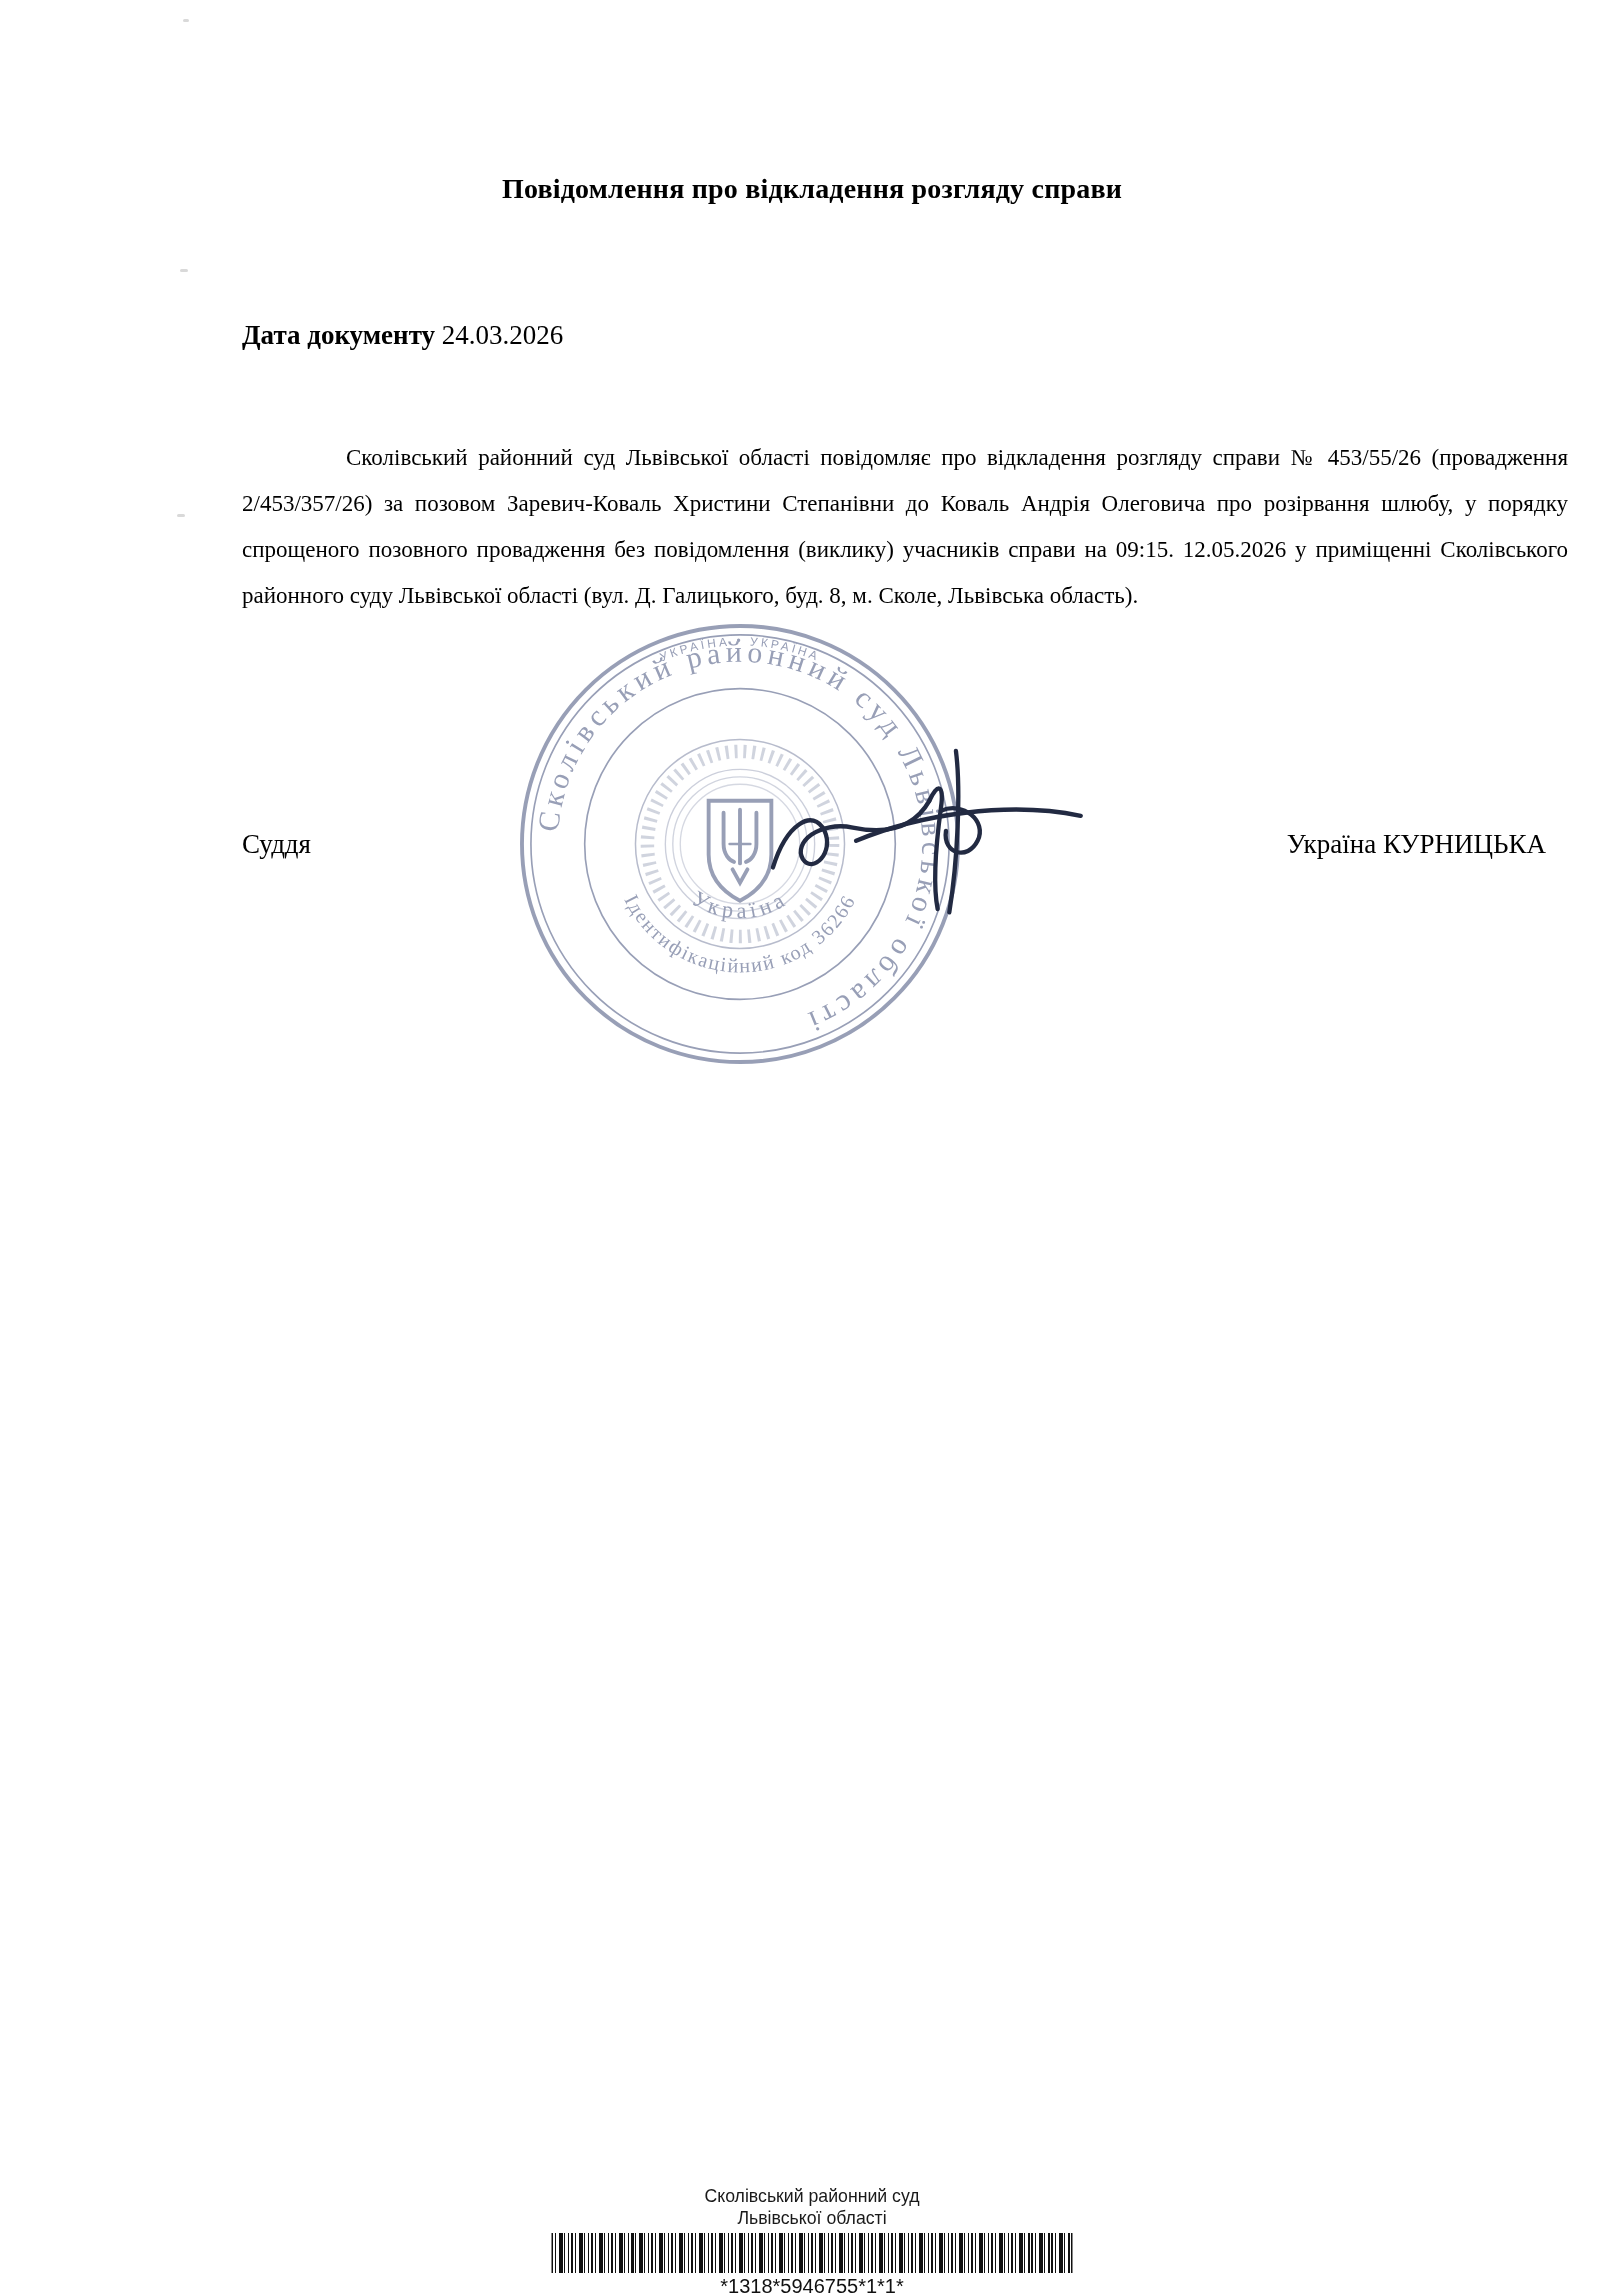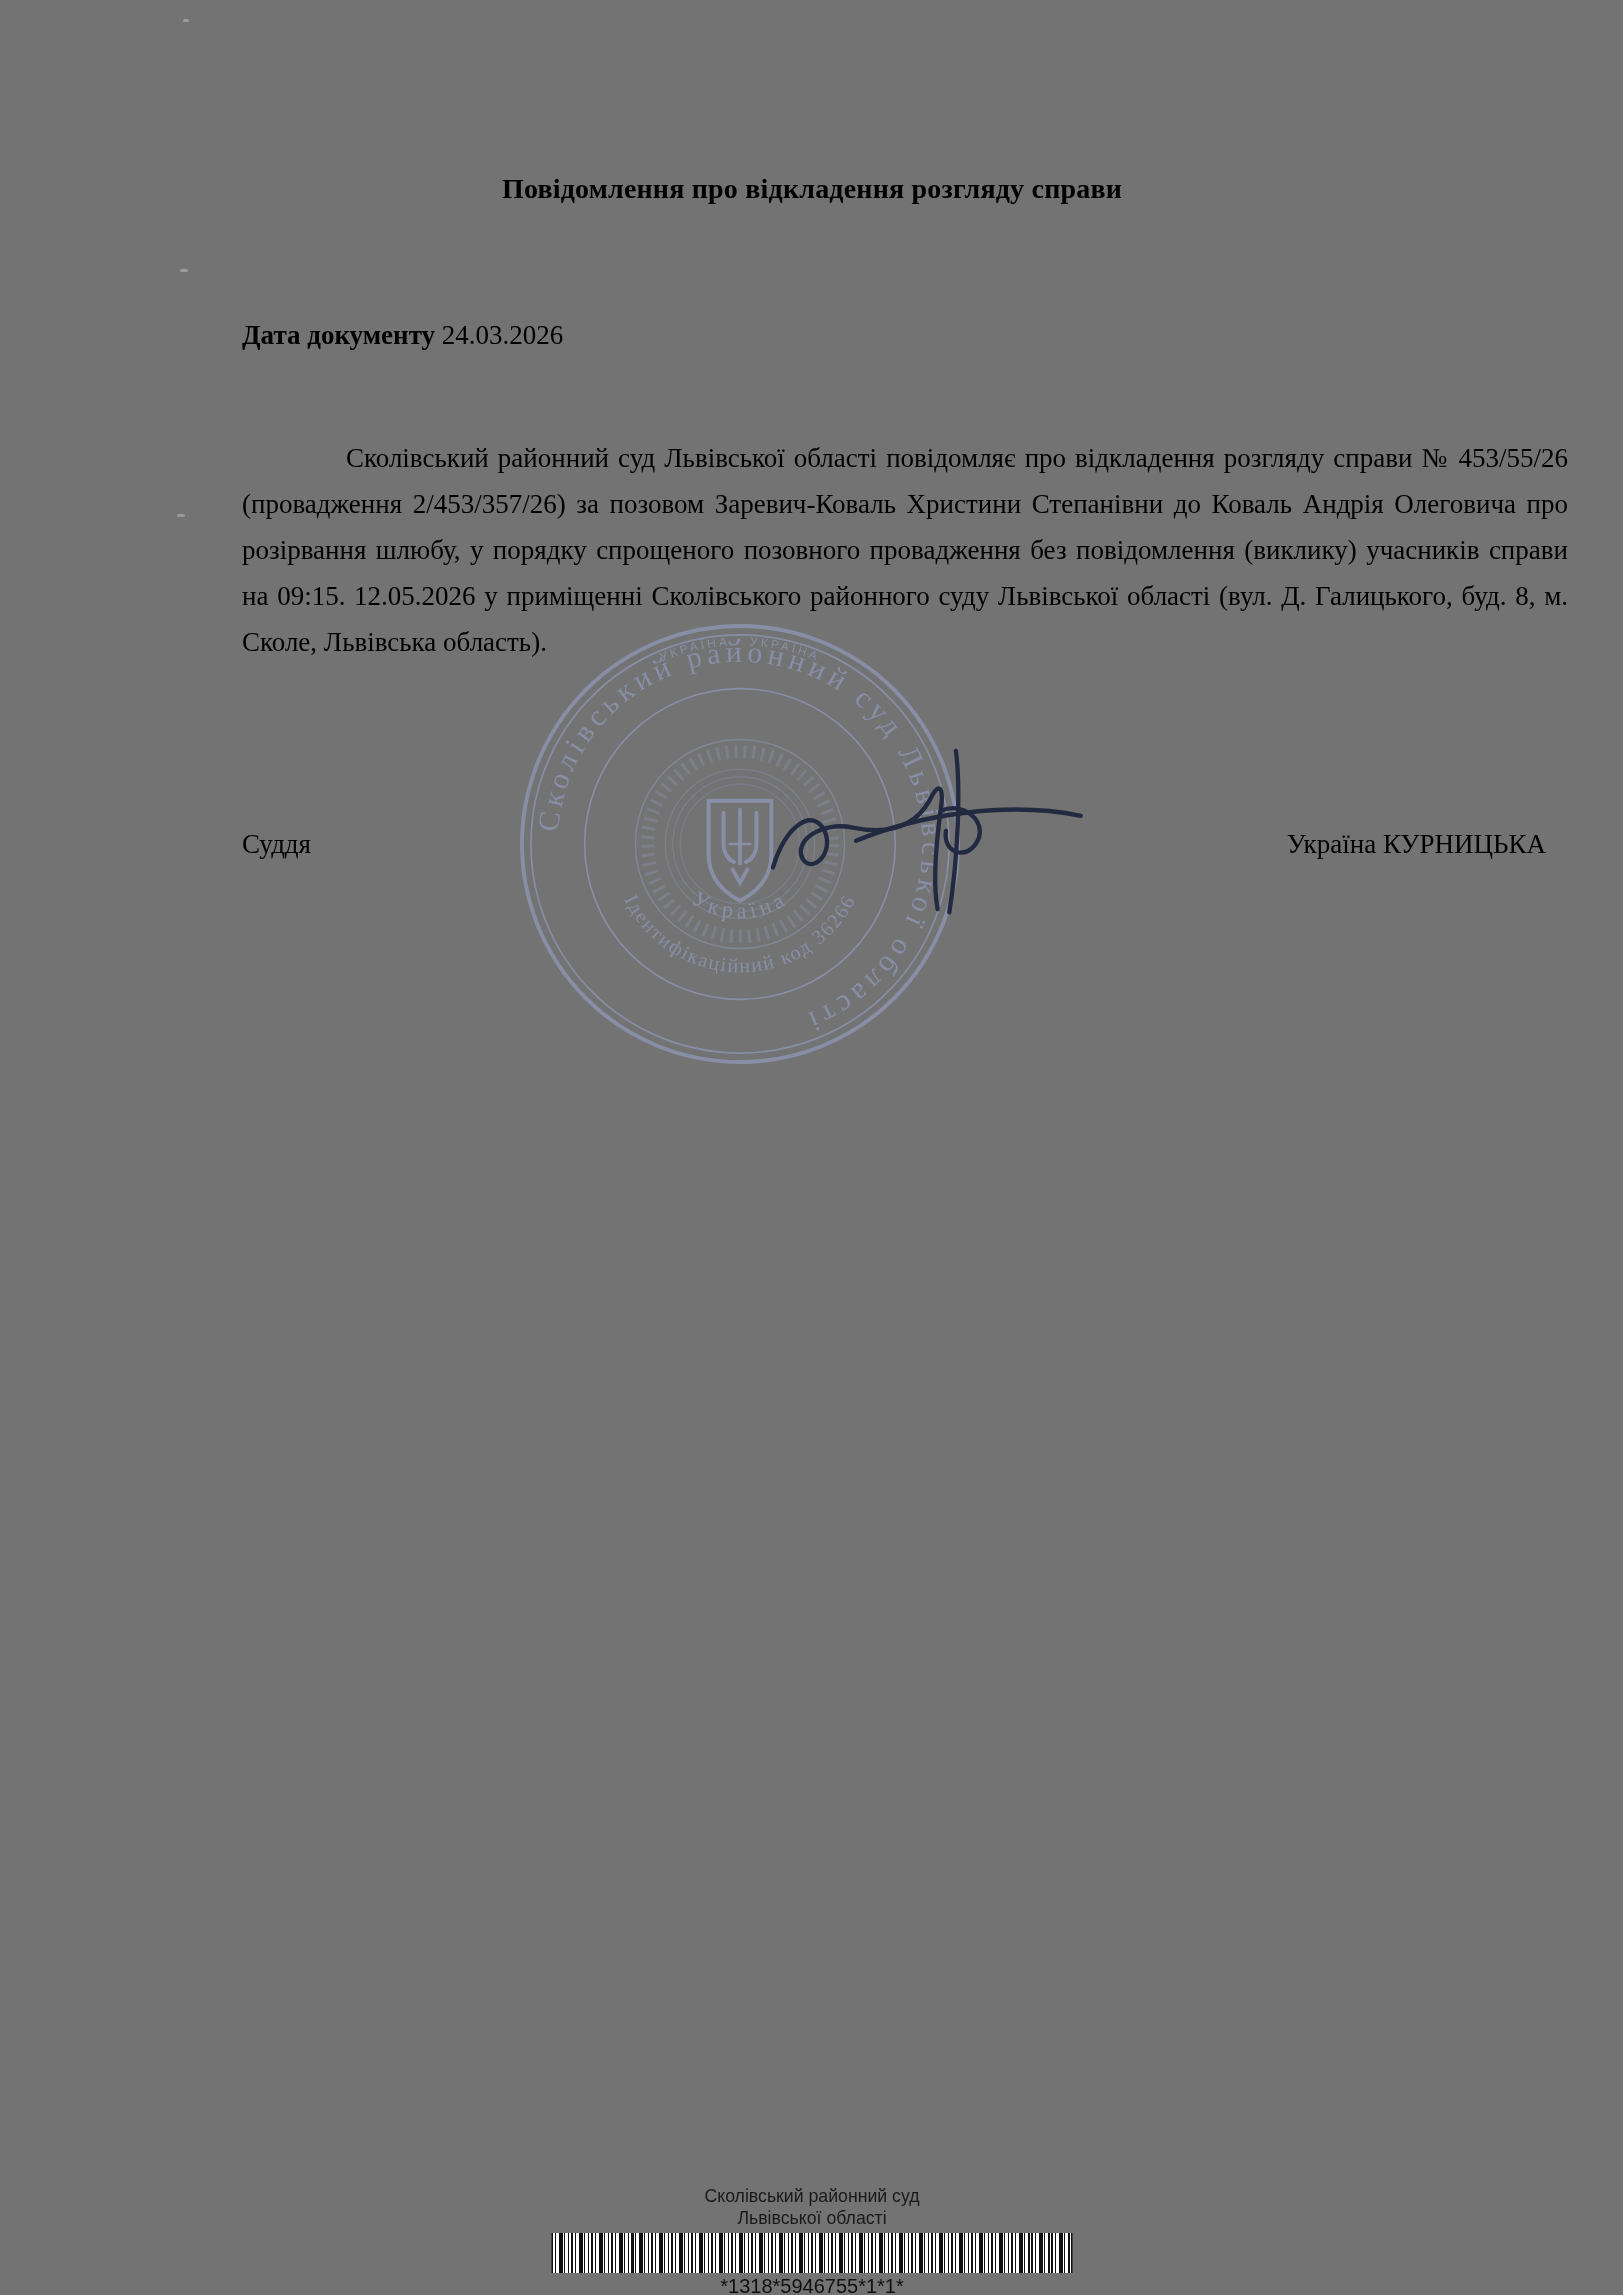--- a/index.html
+++ b/index.html
@@ -1,37 +1,37 @@
 <!DOCTYPE html>
 <html style="font-size:7.9px"><head>
 <meta charset="utf-8">
 <style>
   html,body { margin:0; padding:0; background:#e8e8e8; }
   .page {
     position:relative;
     width:1624px; height:2295px;
     margin:0 auto;
-    background:#737373;
+    background:#ffffff;
     font-family:"Liberation Serif", serif;
     color:#000;
     overflow:hidden;
   }
   .doc-title {
     position:absolute; top:173px; left:0; width:100%;
     text-align:center; font-weight:bold; font-size:28px;
     letter-spacing:0.2px;
   }
   .date-line {
     position:absolute; top:320px; left:242px;
     font-size:27px;
   }
   .date-label { font-weight:bold; }
   .body-par {
     position:absolute; top:435px; left:242px; width:1326px;
-    font-size:27px; line-height:46px;
+    font-size:23px; line-height:46px;
     text-align:justify; text-indent:104px;
   }
   .judge-row {
     position:absolute; top:829px; left:242px; right:78px;
     display:flex; justify-content:space-between; align-items:center;
     font-size:27px;
   }
   .seal {
     position:absolute; left:516px; top:620px;
     width:448px; height:448px;

